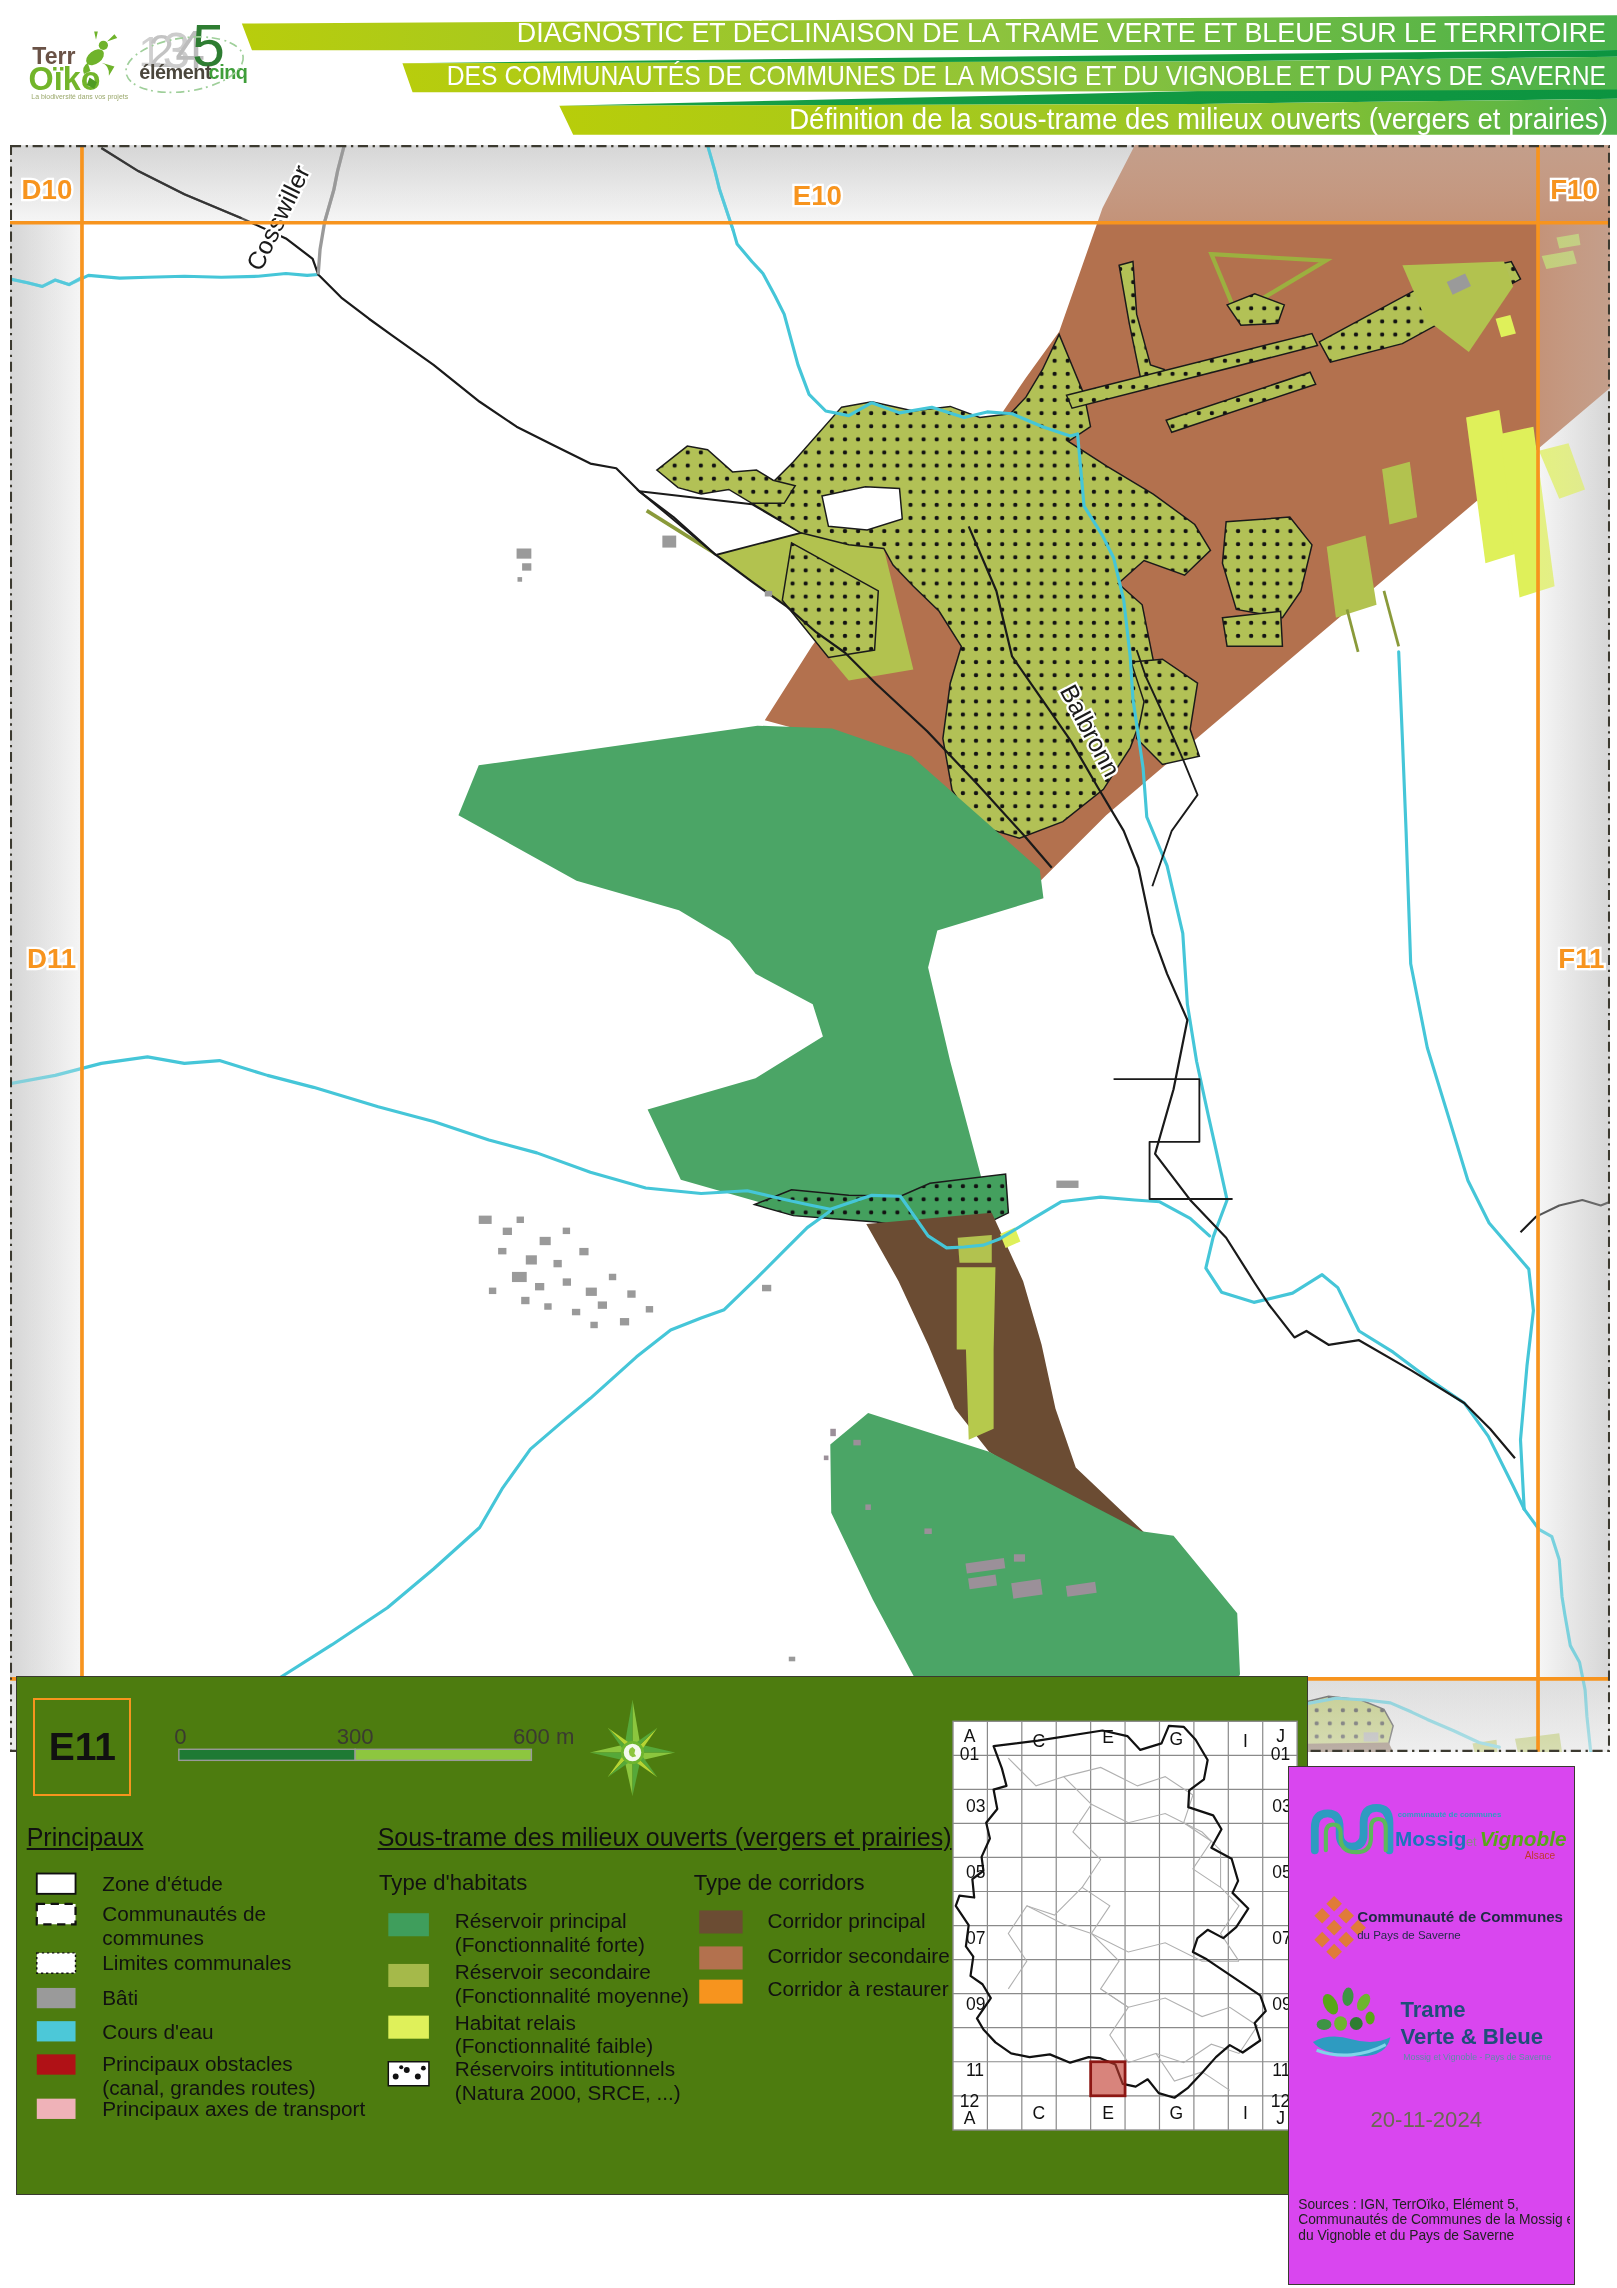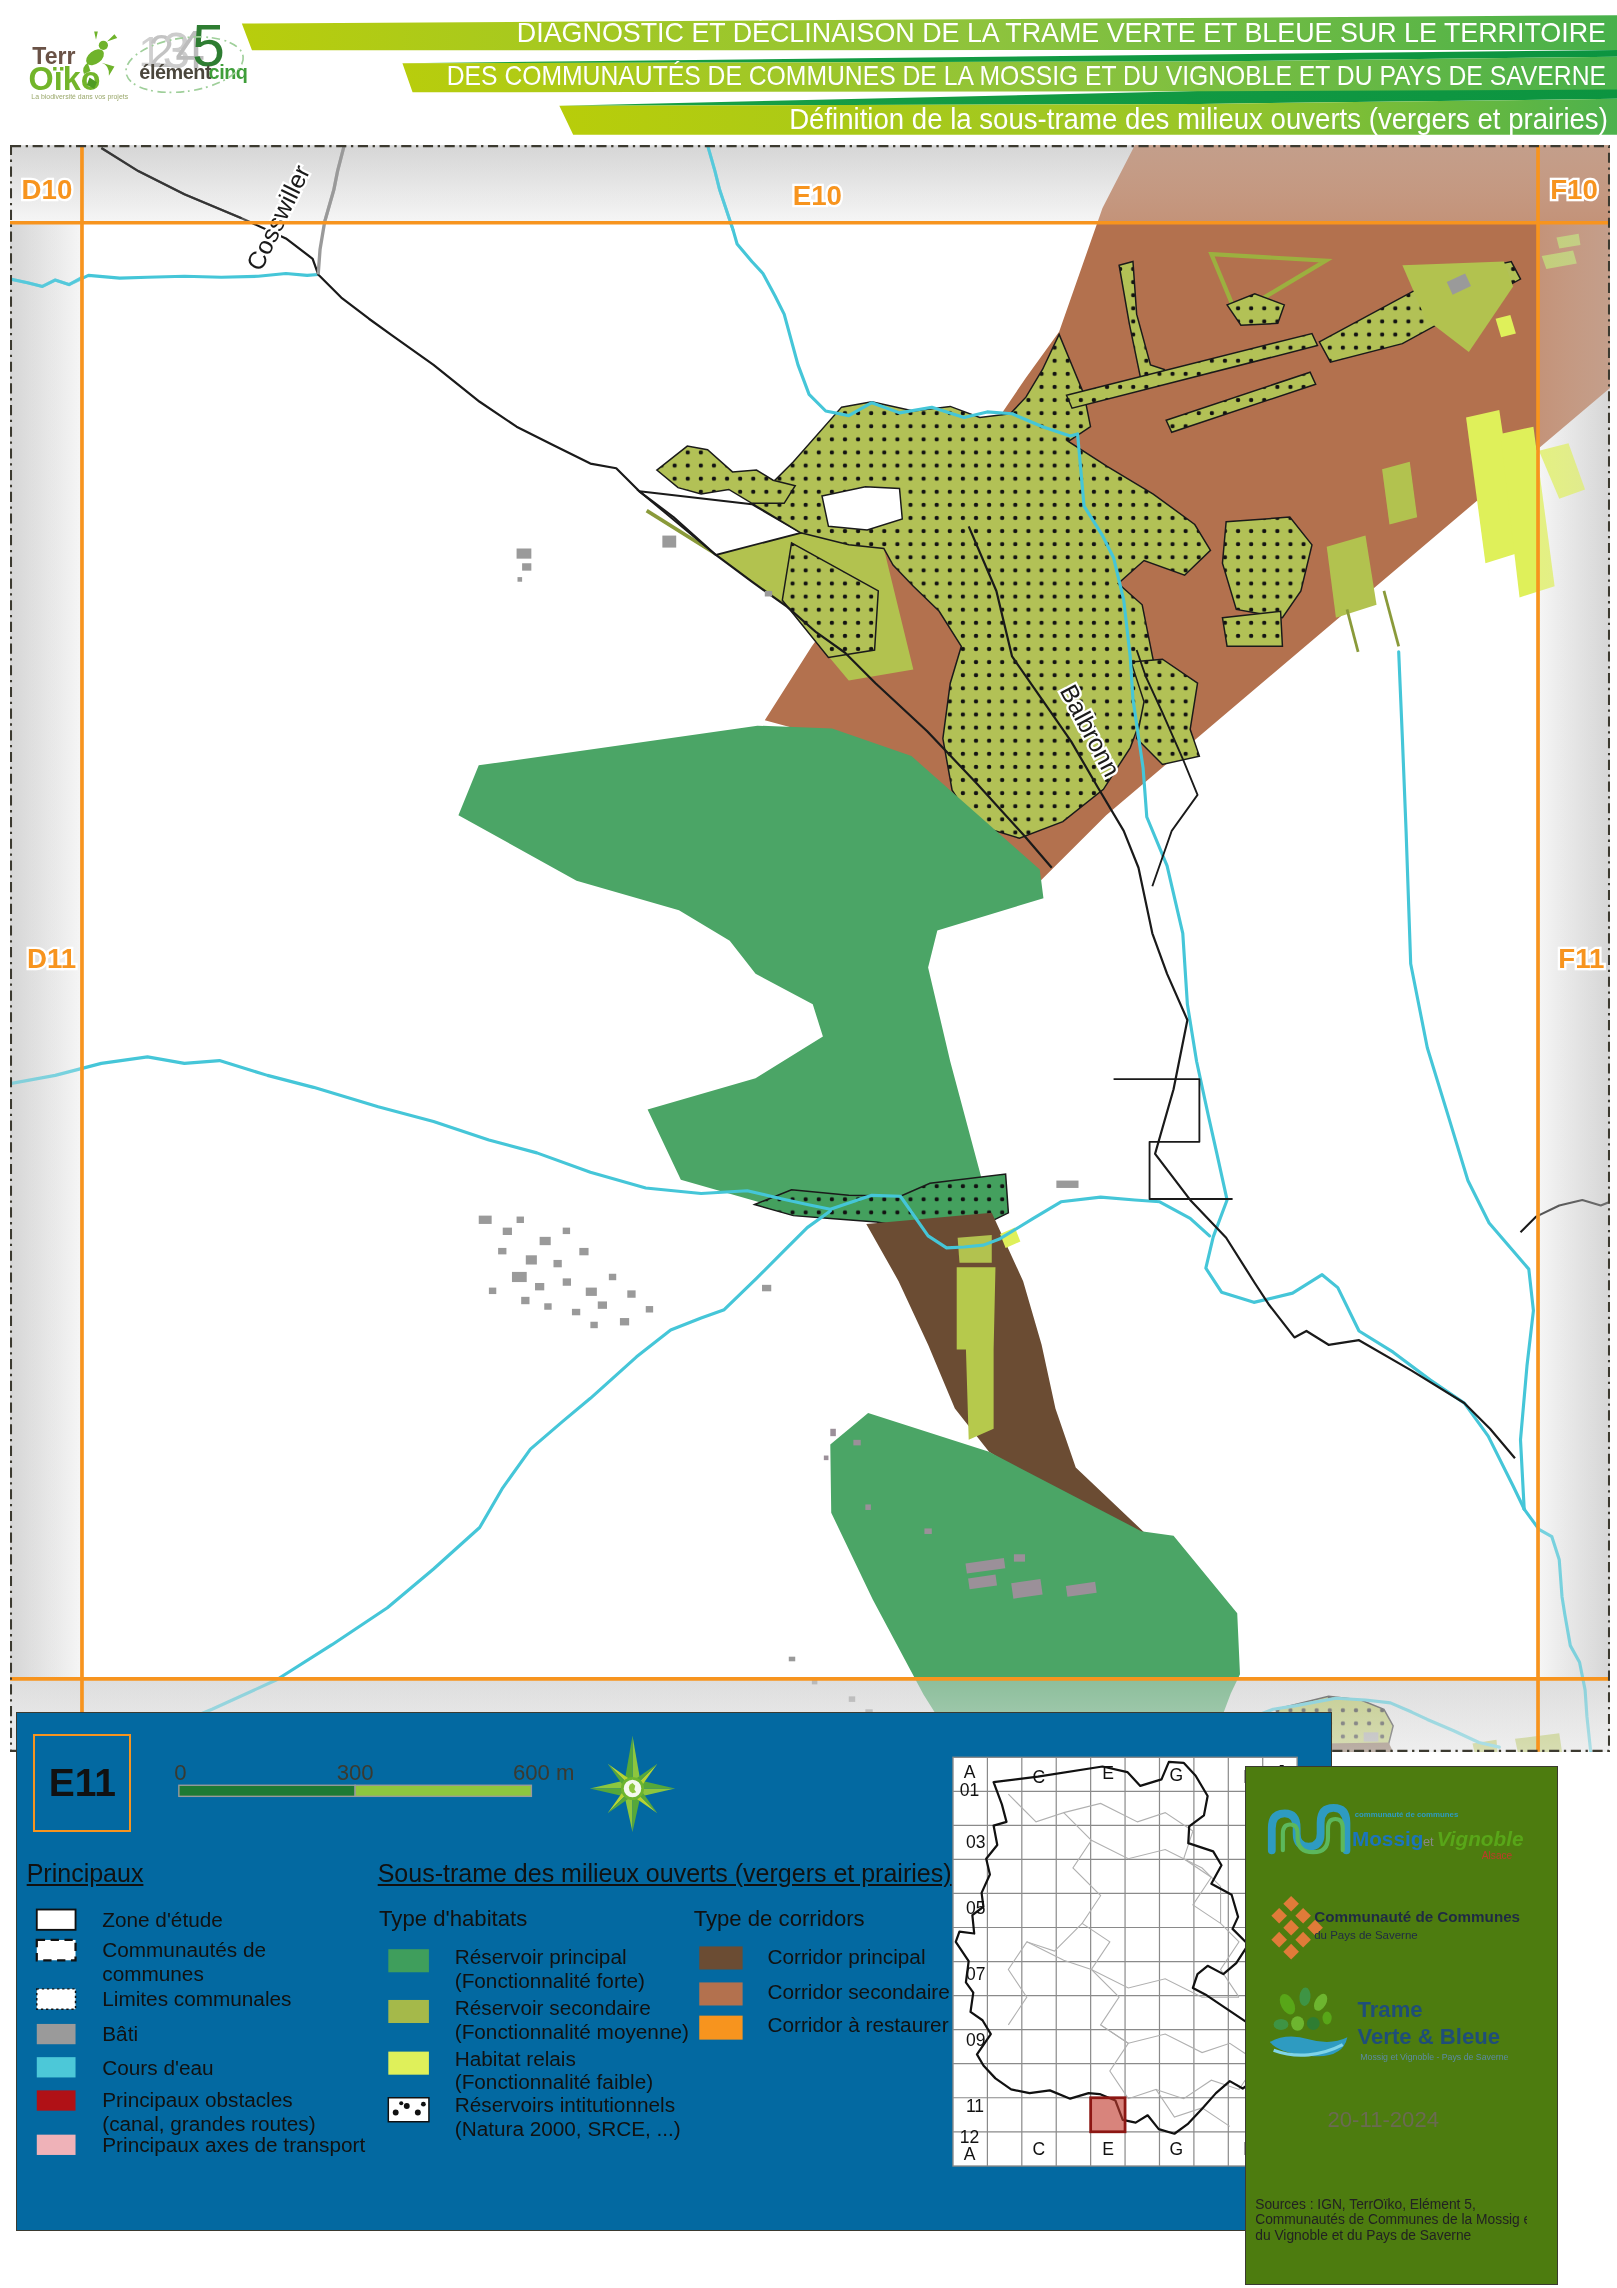--- a/index.html
+++ b/index.html
@@ -346,21 +346,21 @@
   <text x="51" y="215">D10</text>
   <text x="886" y="222">E10</text>
   <text x="1706" y="215">F10</text>
   <text x="56" y="1049">D11</text>
   <text x="1714" y="1049">F11</text>
 </g>
 
 <rect x="12" y="158" width="1732" height="1739" fill="none" stroke="#3c3a30" stroke-width="2.4" stroke-dasharray="11 5 2.5 5"></rect>
 </svg>
 
-<div class="abs" id="legendL" style="left:15.7px;top:1712px;width:1290px;height:517px;border:1.8px solid #3a3a30;background:#0369a1;padding-left:24px;">
+<div class="abs" id="legendL" style="left:15.7px;top:1676px;width:1290px;height:517px;border:1.8px solid #3a3a30;background:#4d7c0f;">
 
 <div class="abs" style="left:16.6px;top:21px;width:94px;height:94px;border:2.8px solid #f7941e;color:#111;
  font-size:39px;font-weight:bold;display:flex;align-items:center;justify-content:center;">E11</div>
 
 <svg class="abs" style="left:148px;top:37px" width="443" height="65" viewBox="0 0 480 70">
   <text x="10" y="32" font-size="24" fill="#3a3a30">0</text>
   <text x="186" y="32" font-size="24" fill="#3a3a30">300</text>
   <text x="377" y="32" font-size="24" fill="#3a3a30">600 m</text>
   <rect x="15" y="38" width="191" height="12" fill="#1e7a34" stroke="#9a9a9a" stroke-width="1.5"></rect>
   <rect x="206" y="38" width="191" height="12" fill="#8dc63f" stroke="#9a9a9a" stroke-width="1.5"></rect>
@@ -517,21 +517,21 @@
             <text x="355" y="437">J</text>
       <text x="93" y="431">C</text>
             <text x="168" y="431">E</text>
             <text x="242" y="431">G</text>
             <text x="317" y="431">I</text>
     </g>
   </g>
 </svg>
 </div>
 
-<div class="abs" id="legendR" style="left:1245px;top:1766px;width:285px;height:517px;border:1.8px solid #3a3a30;background:#4d7c0f;padding-left:26px;">
+<div class="abs" id="legendR" style="left:1288px;top:1766px;width:285px;height:517px;border:1.8px solid #3a3a30;background:#d946ef;">
 <svg class="abs" style="left:0;top:0" width="281" height="513" viewBox="0 0 305 556">
 
   <g>
     <path d="M28,90 L28,66 q0,-16 14,-16 q13,0 13,16 l0,6 q0,14 13,14 q13,0 13,-14 l0,-12 q0,-16 14,-16 q14,0 14,16 l0,30" fill="none" stroke="#2e9bc1" stroke-width="8.5" stroke-linecap="round" stroke-linejoin="round"></path>
     <path d="M40,90 L40,72 q0,-10 8,-10 q8,0 8,10 l0,4 q0,16 17,16 q16,0 16,-16 l0,-10 q0,-10 8,-10 q8,0 8,10 l0,24" fill="none" stroke="#5cb85c" stroke-width="4.5" stroke-linecap="round" stroke-linejoin="round"></path>
     <text x="118" y="54" font-size="8.5" fill="#2e9bc1" font-weight="bold">communauté de communes</text>
     <text x="115" y="85" font-size="22.5" fill="#1b75bc" font-weight="bold">Mossig</text>
     <text x="192" y="85" font-size="14" fill="#888888">et</text>
     <text x="207" y="85" font-size="22.5" fill="#58a618" font-weight="bold" font-style="italic">Vignoble</text>
     <text x="256" y="99" font-size="11" fill="#c0392b">Alsace</text>

